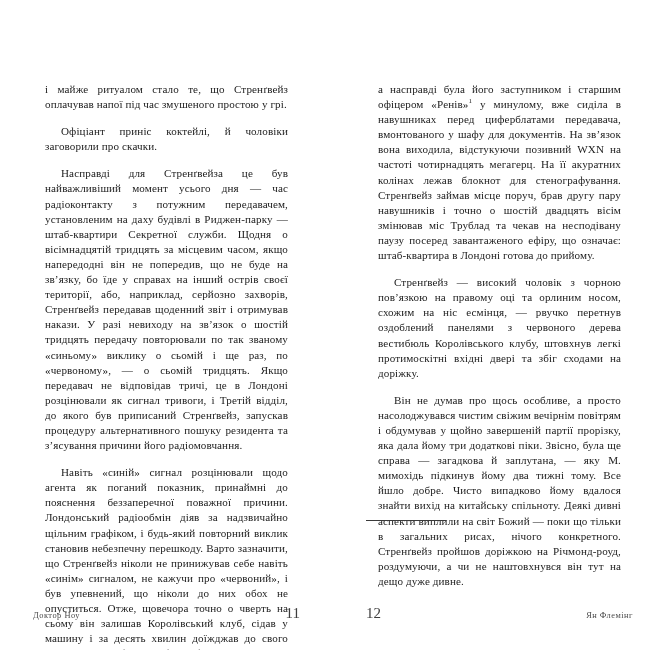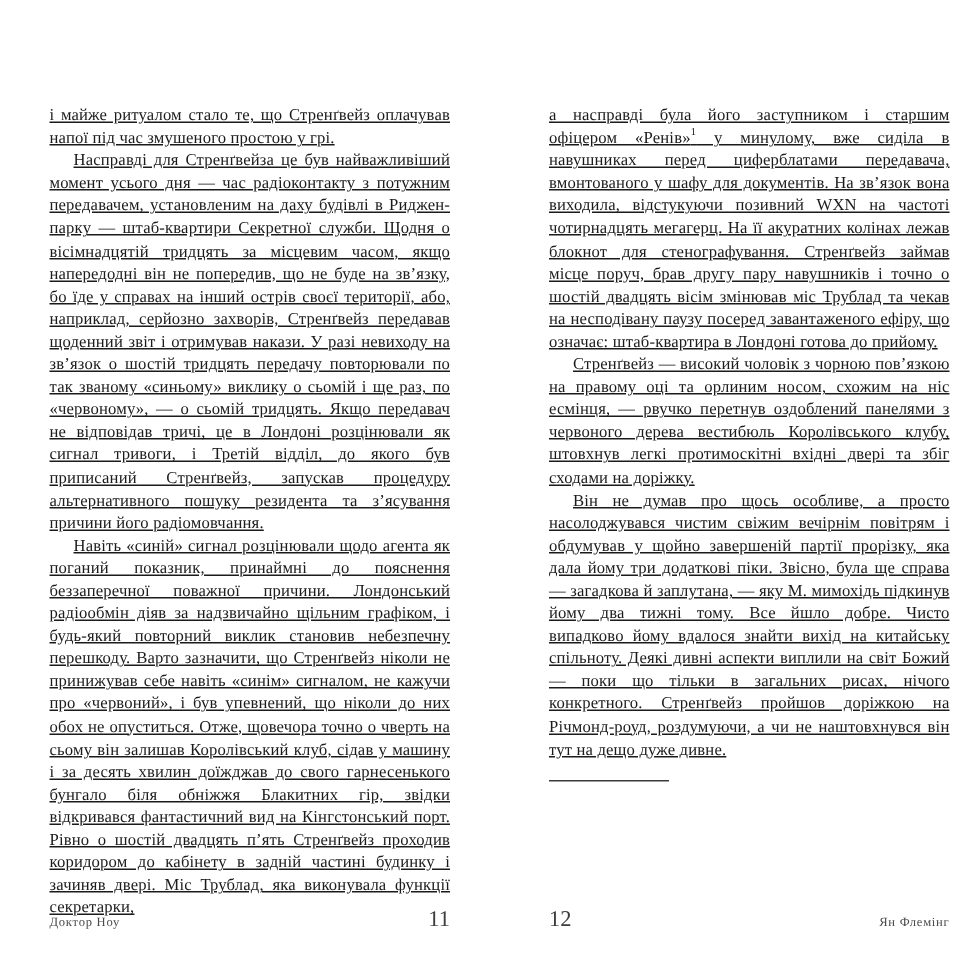--- a/index.html
+++ b/index.html
@@ -35,23 +35,22 @@
   }
   .body-text {
     font-size: 11.1px;
     line-height: 15.1px;
     text-align: justify;
     text-justify: inter-word;
     letter-spacing: 0.01em;
     hyphens: manual;
   }
   .body-text p {
-    margin: 0;
+    margin: 12px;
     text-indent: 16px;
-    text-decoration: underline;
   }
   .body-text p.no-indent {
     text-indent: 0;
   }
   sup.fn-ref {
     font-size: 7px;
     vertical-align: super;
     line-height: 0;
   }
   .footnote-zone {
@@ -125,20 +124,21 @@
   }
 </style>
 </head>
 <body>
 
 <div class="spread">
 
   <div class="page page-left">
     <div class="body-text">
       <p class="no-indent">і майже ритуалом стало те, що Стренґвейз оплачував напої під час змушеного простою у грі.</p>
+      <p>Офіціант приніс коктейлі, й чоловіки заговорили про скачки.</p>
       <p>Насправді для Стренґвейза це був найважливіший момент усього дня — час радіоконтакту з потужним передавачем, установленим на даху будівлі в Риджен-парку — штаб-квартири Секретної служби. Щодня о вісімнадцятій тридцять за місцевим часом, якщо напередодні він не попередив, що не буде на зв’язку, бо їде у справах на інший острів своєї території, або, наприклад, серйозно захворів, Стренґвейз передавав щоденний звіт і отримував накази. У разі невиходу на зв’язок о шостій тридцять передачу повторювали по так званому «синьому» виклику о сьомій і ще раз, по «червоному», — о сьомій тридцять. Якщо передавач не відповідав тричі, це в Лондоні розцінювали як сигнал тривоги, і Третій відділ, до якого був приписаний Стренґвейз, запускав процедуру альтернативного пошуку резидента та з’ясування причини його радіомовчання.</p>
       <p>Навіть «синій» сигнал розцінювали щодо агента як поганий показник, принаймні до пояснення беззаперечної поважної причини. Лондонський радіообмін діяв за надзвичайно щільним графіком, і будь-який повторний виклик становив небезпечну перешкоду. Варто зазначити, що Стренґвейз ніколи не принижував себе навіть «синім» сигналом, не кажучи про «червоний», і був упевнений, що ніколи до них обох не опуститься. Отже, щовечора точно о чверть на сьому він залишав Королівський клуб, сідав у машину і за десять хвилин доїжджав до свого гарнесенького бунгало біля обніжжя Блакитних гір, звідки відкривався фантастичний вид на Кінгстонський порт. Рівно о шостій двадцять п’ять Стренґвейз проходив коридором до кабінету в задній частині будинку і зачиняв двері. Міс Трублад, яка виконувала функції секретарки,</p>
     </div>
     <div class="footer">
       <span class="running-head footer-left">Доктор Ноу</span>
       <span class="folio">11</span>
     </div>
   </div>
 
   <div class="page page-right">

